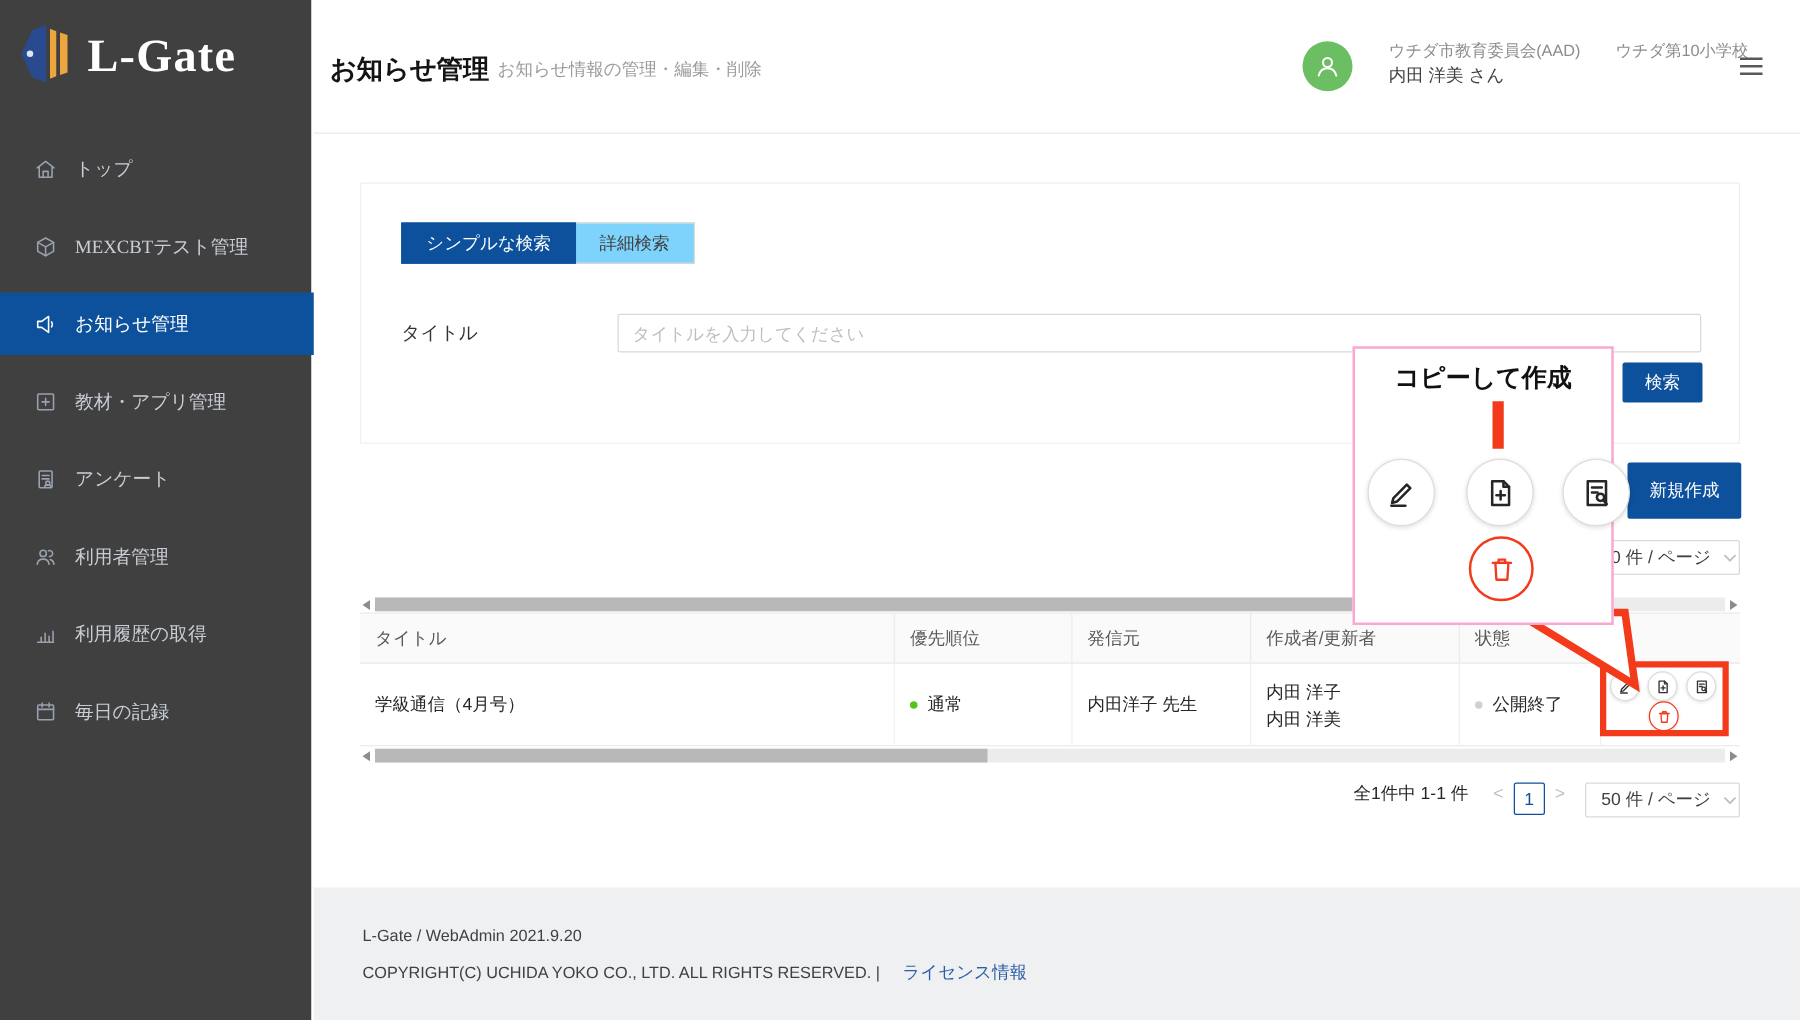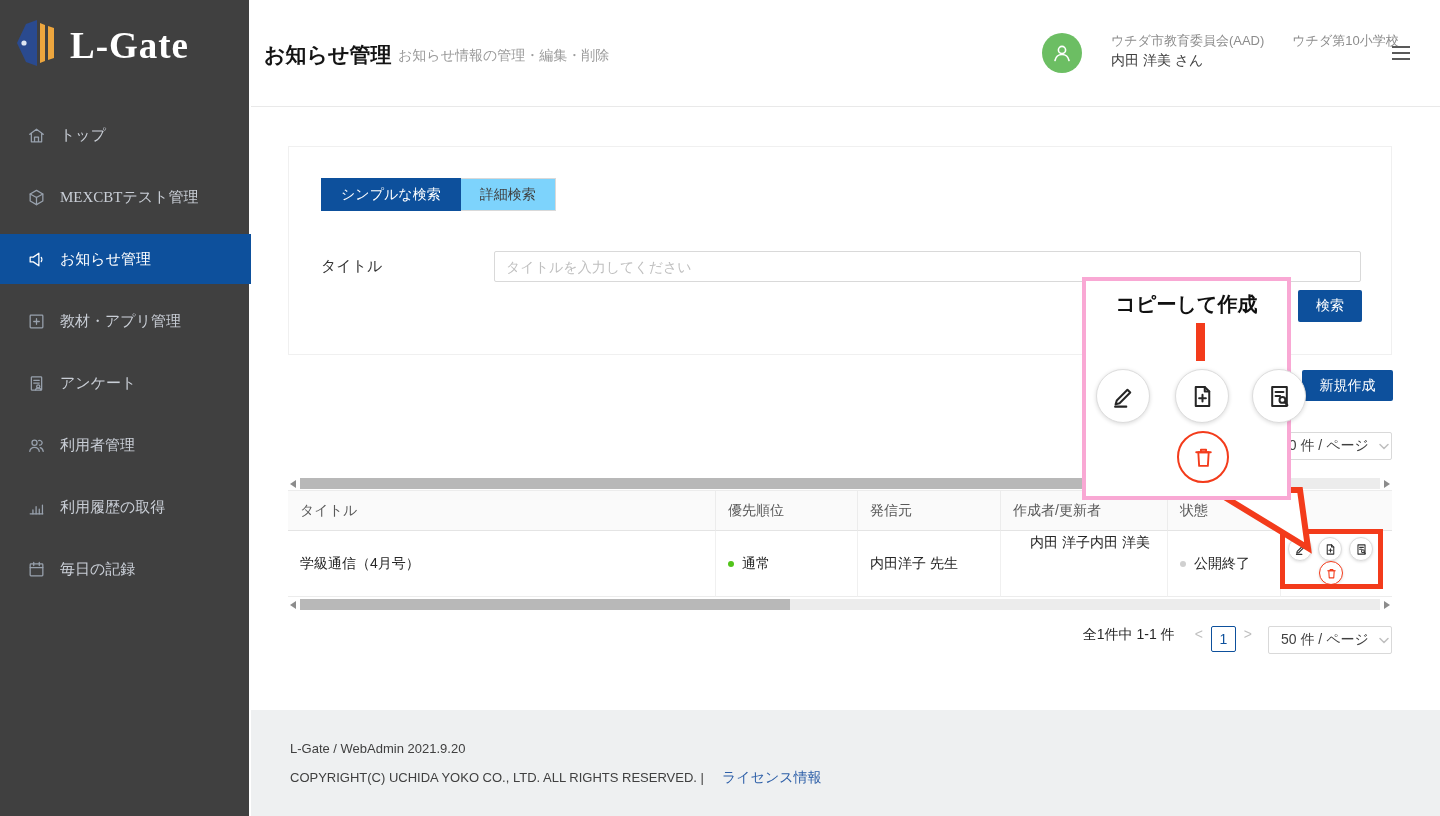--- a/index.html
+++ b/index.html
@@ -33,21 +33,21 @@
   .tabs { position:absolute; left:32px; top:31px; display:flex; }
   .tab { height:33px; line-height:31px; padding:0 19px; font-size:14px; cursor:pointer; }
   .tab.active { background:#0d509c; color:#fff; border:1px solid #0d509c; }
   .tab.inactive { background:#7dd3fc; color:#404040; border:1px solid #d9d9d9; border-left:none; }
   .field-label { position:absolute; left:32px; top:110px; font-size:15px; color:#333; }
   .field-input { position:absolute; left:205px; top:104px; width:867px; height:31px; border:1px solid #d9d9d9; border-radius:2px; padding:0 11px; font-size:14px; color:#333; font-family:inherit; }
   .field-input::placeholder { color:#bfbfbf; }
   .btn-blue { background:#0d509c; color:#fff; border:none; border-radius:2px; font-size:14px; font-family:inherit; cursor:pointer; }
   .search-btn { position:absolute; left:1009px; top:143px; width:64px; height:32px; }
 
-  .create-btn { right:47px; top:370px; width:91px; height:31px; z-index:3; }
+  .create-btn { right:47px; top:370px; width:91px; height:45px; z-index:3; }
 
   .pgsize { height:28px; border:1px solid #d9d9d9; border-radius:2px; background:#fff; display:flex; align-items:center; padding:0 10px 0 12px; font-size:14px; color:#404040; cursor:pointer; white-space:nowrap; }
   .pgsize .caret { margin-left:10px; color:#bfbfbf; display:flex; }
   .pgsize-top { right:48px; top:432px; width:124px; z-index:3; }
 
   
   .table { left:288px; top:477px; width:1104px; }
   .hscroll { position:absolute; left:0; width:1104px; height:13px; background:#fff; }
   .hscroll .track { position:absolute; left:12px; right:12px; top:1px; height:11px; background:#ececec; }
   .hscroll .thumb { position:absolute; top:0; height:11px; background:#b8b8b8; cursor:pointer; }
@@ -56,41 +56,41 @@
   .sarrow.right { right:2px; border-top:4px solid transparent; border-bottom:4px solid transparent; border-left:6px solid #8c8c8c; }
   .thead { position:absolute; left:0; top:13px; width:1104px; height:41px; display:grid; grid-template-columns:428px 142px 143px 167px 113px 111px; background:#fafafa; border-top:1px solid #ececec; }
   .thead .th { display:flex; align-items:center; padding-left:12px; font-size:14px; color:#595959; border-right:1px solid #ececec; border-bottom:1px solid #e4e4e4; }
   .thead .th:last-child { border-right:none; }
   .trow { position:absolute; left:0; top:54px; width:1104px; height:66px; display:grid; grid-template-columns:428px 142px 143px 167px 113px 111px; background:#fff; }
   .trow .td { display:flex; align-items:center; padding-left:12px; font-size:14px; color:#262626; border-right:1px solid #f0f0f0; border-bottom:1px solid #ececec; }
   .trow .td:last-child { border-right:none; }
   .dot { width:6px; height:6px; border-radius:50%; display:inline-block; margin-right:8px; flex:none; }
   .dot.green { background:#52c41a; }
   .dot.gray { background:#d0d0d0; }
-  .creator-cell { flex-direction:row; align-items:flex-start !important; justify-content:center; line-height:22px; }
+  .creator-cell { flex-direction:column; align-items:flex-start !important; justify-content:center; line-height:22px; }
 
   
   .mini-circle { position:absolute; width:24px; height:24px; border-radius:50%; background:#fff; border:1px solid #dcdcdc; box-shadow:0 1px 3px rgba(0,0,0,.12); display:flex; align-items:center; justify-content:center; color:#333; cursor:pointer; z-index:20; }
   .mini-circle.red { border:1px solid #f33b1b; color:#f33b1b; }
 
   
   .pagination { right:48px; top:626px; display:flex; z-index:2; }
   .pg-summary { font-size:14px; color:#262626; margin-right:14px; }
   .pg-arrow { color:#bfbfbf; font-size:14px; padding:0 6px; cursor:pointer; }
   .pg-page { width:25px; height:26px; border:1px solid #0d509c; border-radius:2px; color:#0d509c; font-size:14px; display:flex; align-items:center; justify-content:center; margin:0 2px; cursor:pointer; }
   .pagination .pgsize { margin-left:10px; width:124px; }
 
   
   .footer { left:251px; top:710px; width:1189px; height:106px; background:#eef0f1; }
   .f-line1 { position:absolute; left:39px; top:31px; font-size:13px; color:#404040; }
   .f-line2 { position:absolute; left:39px; top:59px; font-size:13px; color:#404040; }
   .f-link { color:#2d5fa8; margin-left:18px; cursor:pointer; text-decoration:none; font-size:14px; }
 
   
-  .callout { left:1082px; top:277px; width:209px; height:223px; background:#fff; border:4px solid #f9a8d4; z-index:41; }
+  .callout { left:1082px; top:277px; width:209px; height:223px; background:#fff; border:2px solid #f9a8d4; z-index:41; }
   .callout-title { position:absolute; left:0; top:10px; width:100%; text-align:center; font-size:20px; font-weight:bold; color:#111; }
   .callout-bar { position:absolute; left:110px; top:42px; width:9px; height:38px; background:#f33b1b; }
   .big-circle { position:absolute; width:54px; height:54px; border-radius:50%; background:#fff; border:1px solid #ddd; box-shadow:0 1px 4px rgba(0,0,0,.15); display:flex; align-items:center; justify-content:center; color:#262626; top:88px; }
   .big-circle.trash { width:52px; height:52px; border:2px solid #f33b1b; color:#f33b1b; left:91px; top:150px; box-shadow:none; }
   .tail-svg { left:1200px; top:480px; width:130px; height:80px; z-index:40; }
   .hl-rect { left:1280px; top:529px; width:103px; height:60px; border:5px solid #f33b1b; z-index:30; background:transparent; }
 </style>
 </head>
 <body>
 

